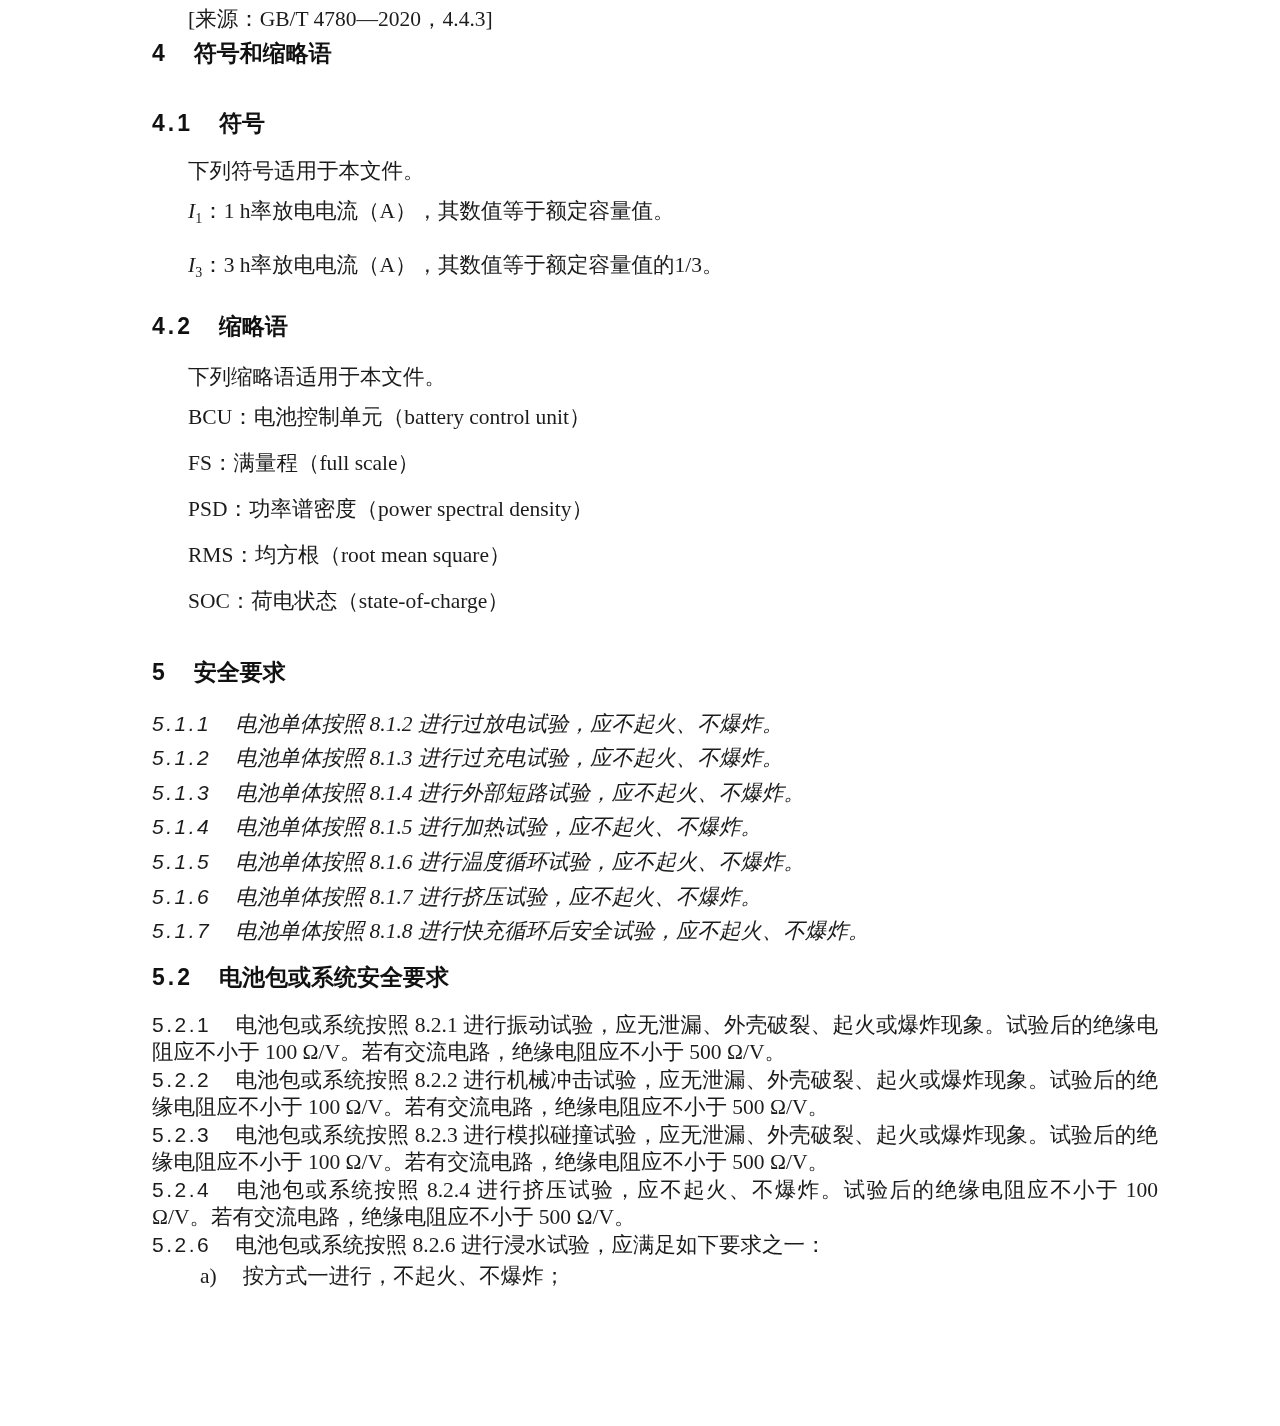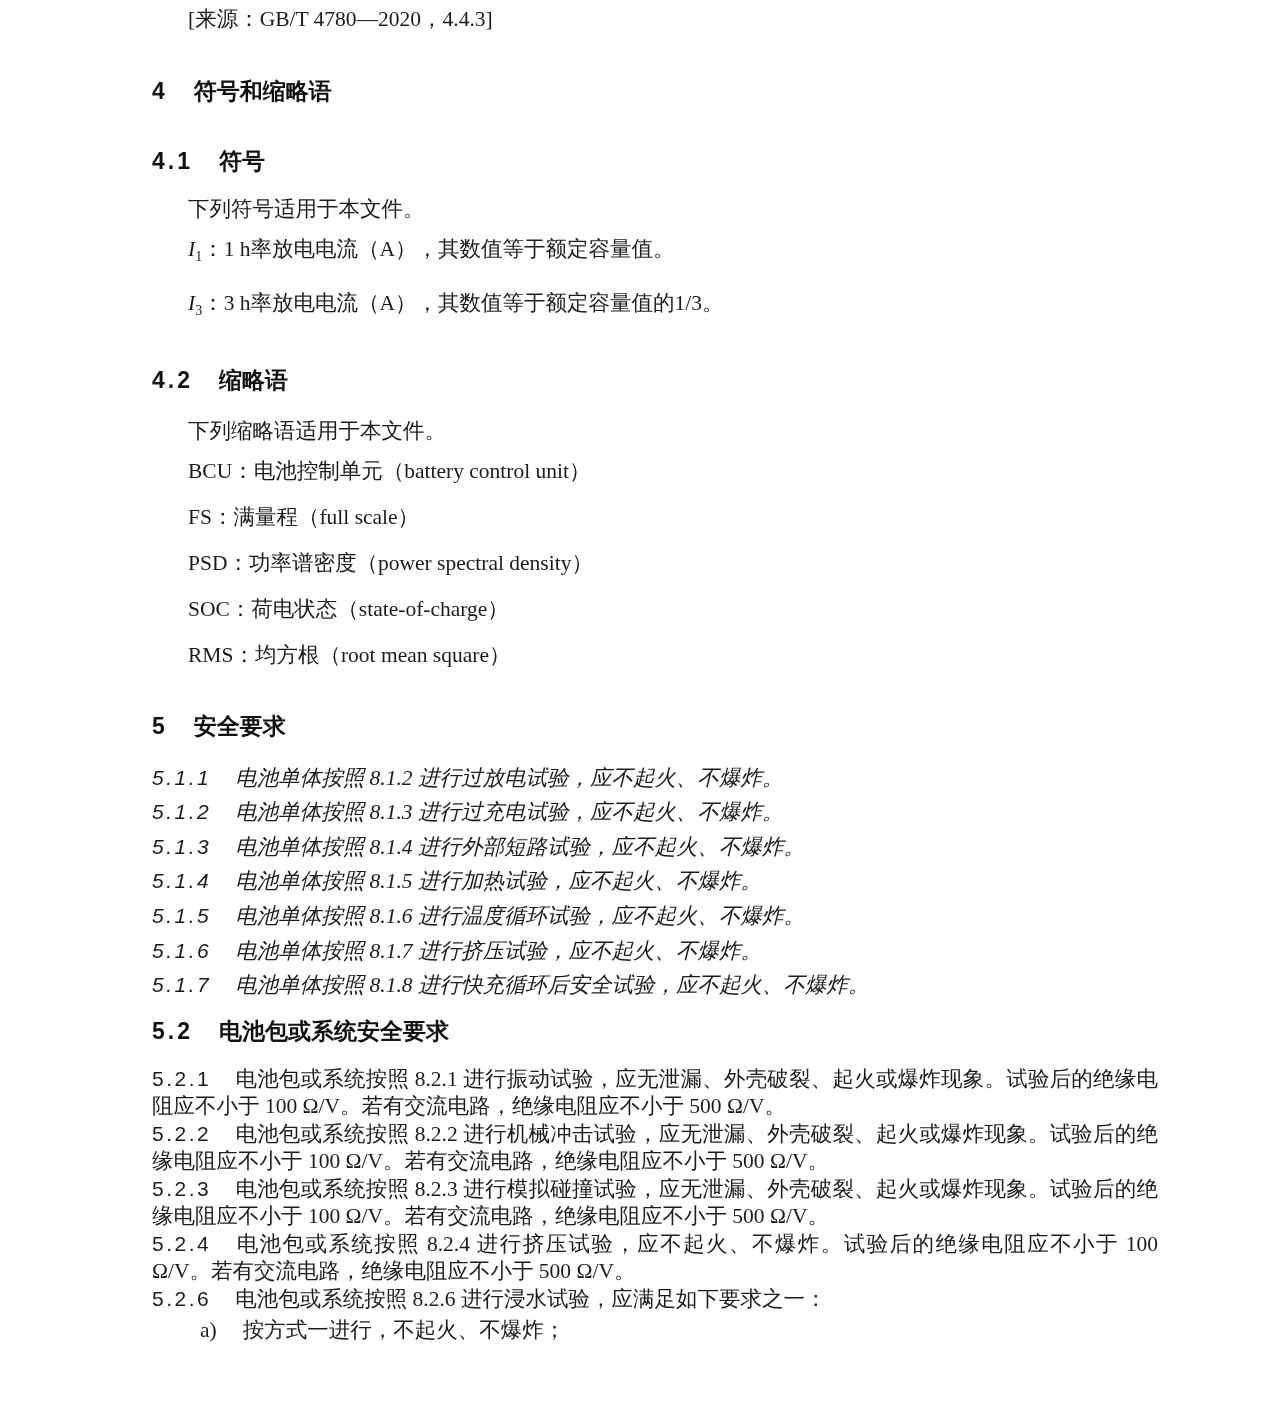--- a/index.html
+++ b/index.html
@@ -24,23 +24,23 @@
     padding-left: 36px;
   }
   .h1, .h2 {
     font-family: "Liberation Sans", "DejaVu Sans", sans-serif;
     font-weight: bold;
     color: #111;
     font-size: 23px;
     line-height: 34px;
   }
   .h1 .h-num, .h2 .h-num { letter-spacing: 3px; margin-right: 26px; }
-  #h-sec4  { margin-top: 38px; }
+  #h-sec4  { }
   #h-sec41 { margin-top: 36px; }
-  #h-sec42 { margin-top: 28px; }
+  #h-sec42 { margin-top: 12px; }
   #h-sec5  { margin-top: 31px; }
   #h-sec51 { margin-top: 32px; }
   #h-sec52 { margin-top: 11px; }
   .intro {
     font-size: 21.5px;
     line-height: 34px;
     margin: 14px 0 0 0;
     text-indent: 36px;
   }
   #intro-42 { margin-top: 17px; }
@@ -105,22 +105,22 @@
 
   <div class="h2" id="h-sec42">
     <span class="h-num">4.2</span><span>缩略语</span>
   </div>
 
   <p class="intro" id="intro-42">下列缩略语适用于本文件。</p>
 
   <div class="abbr-line">BCU：电池控制单元（battery control unit）</div>
   <div class="abbr-line">FS：满量程（full scale）</div>
   <div class="abbr-line">PSD：功率谱密度（power spectral density）</div>
+  <div class="abbr-line">RMS：均方根（root mean square）</div>
   <div class="abbr-line">SOC：荷电状态（state-of-charge）</div>
-  <div class="abbr-line">RMS：均方根（root mean square）</div>
 
   <div class="h1" id="h-sec5">
     <span class="h-num">5</span><span>安全要求</span>
   </div>
 
 
   <div class="clause-block-51">
     <div class="clause-line"><span class="clause-num">5.1.1</span><span>电池单体按照 8.1.2 进行过放电试验，应不起火、不爆炸。</span></div>
     <div class="clause-line"><span class="clause-num">5.1.2</span><span>电池单体按照 8.1.3 进行过充电试验，应不起火、不爆炸。</span></div>
     <div class="clause-line"><span class="clause-num">5.1.3</span><span>电池单体按照 8.1.4 进行外部短路试验，应不起火、不爆炸。</span></div>

